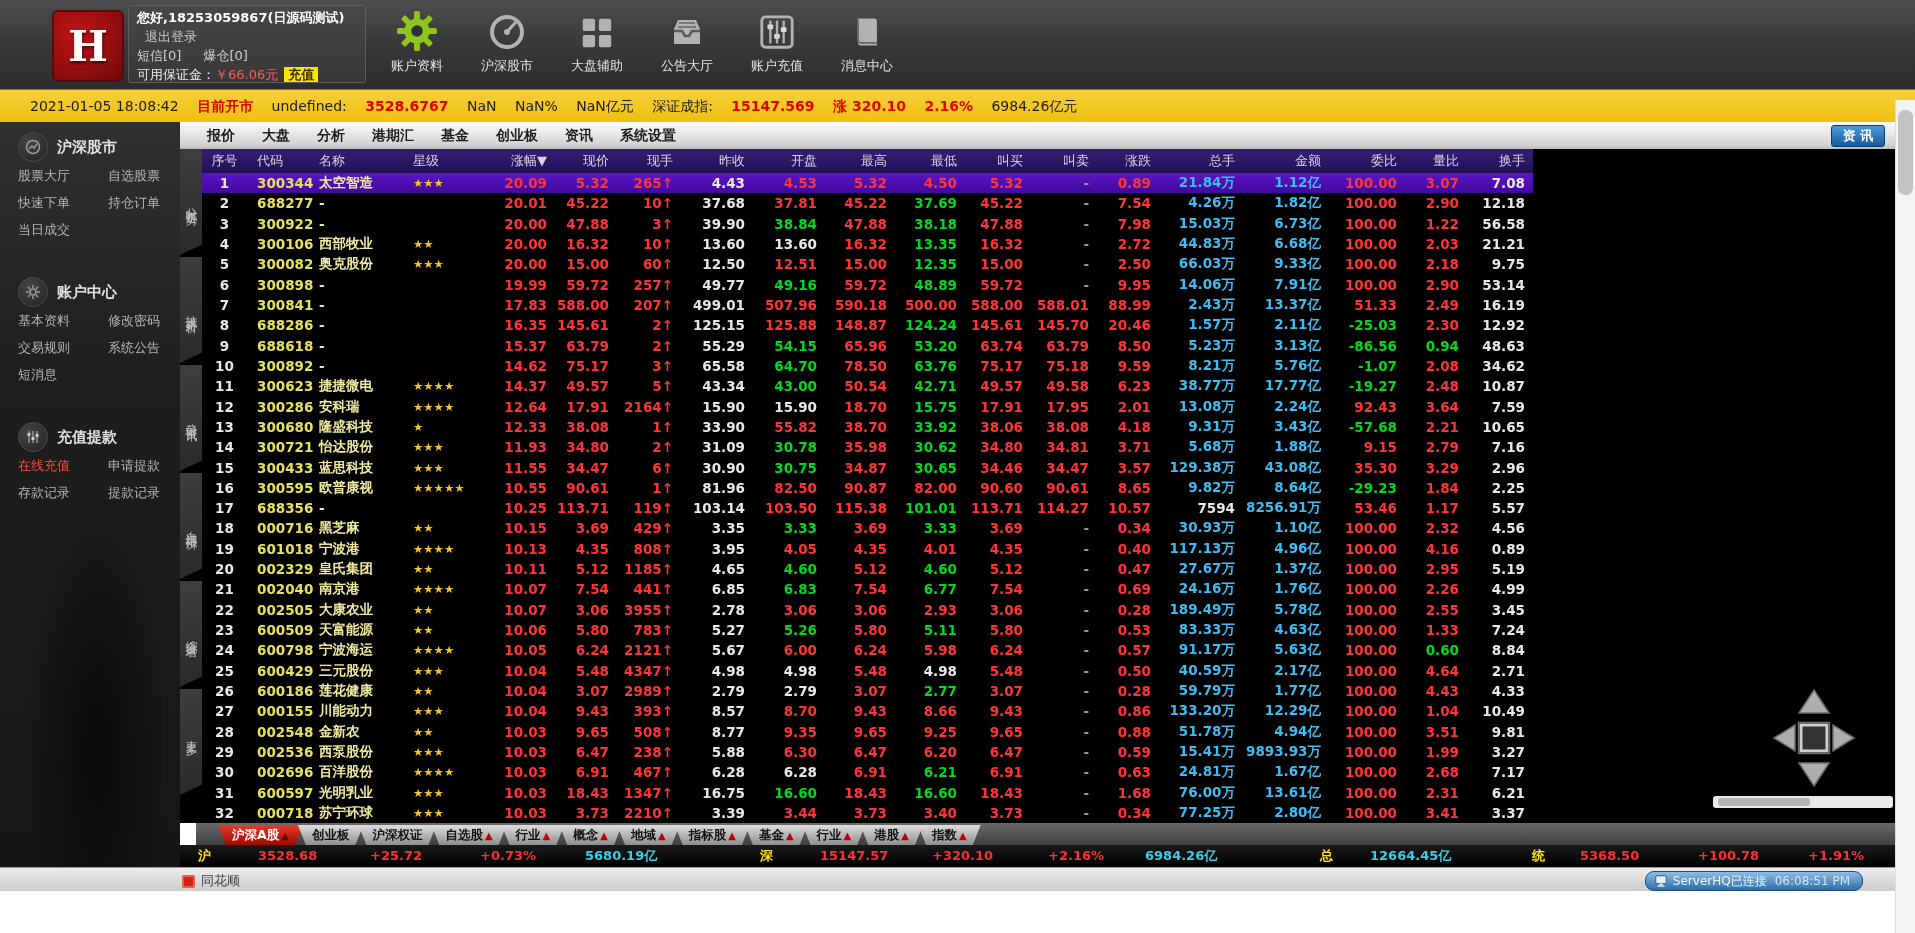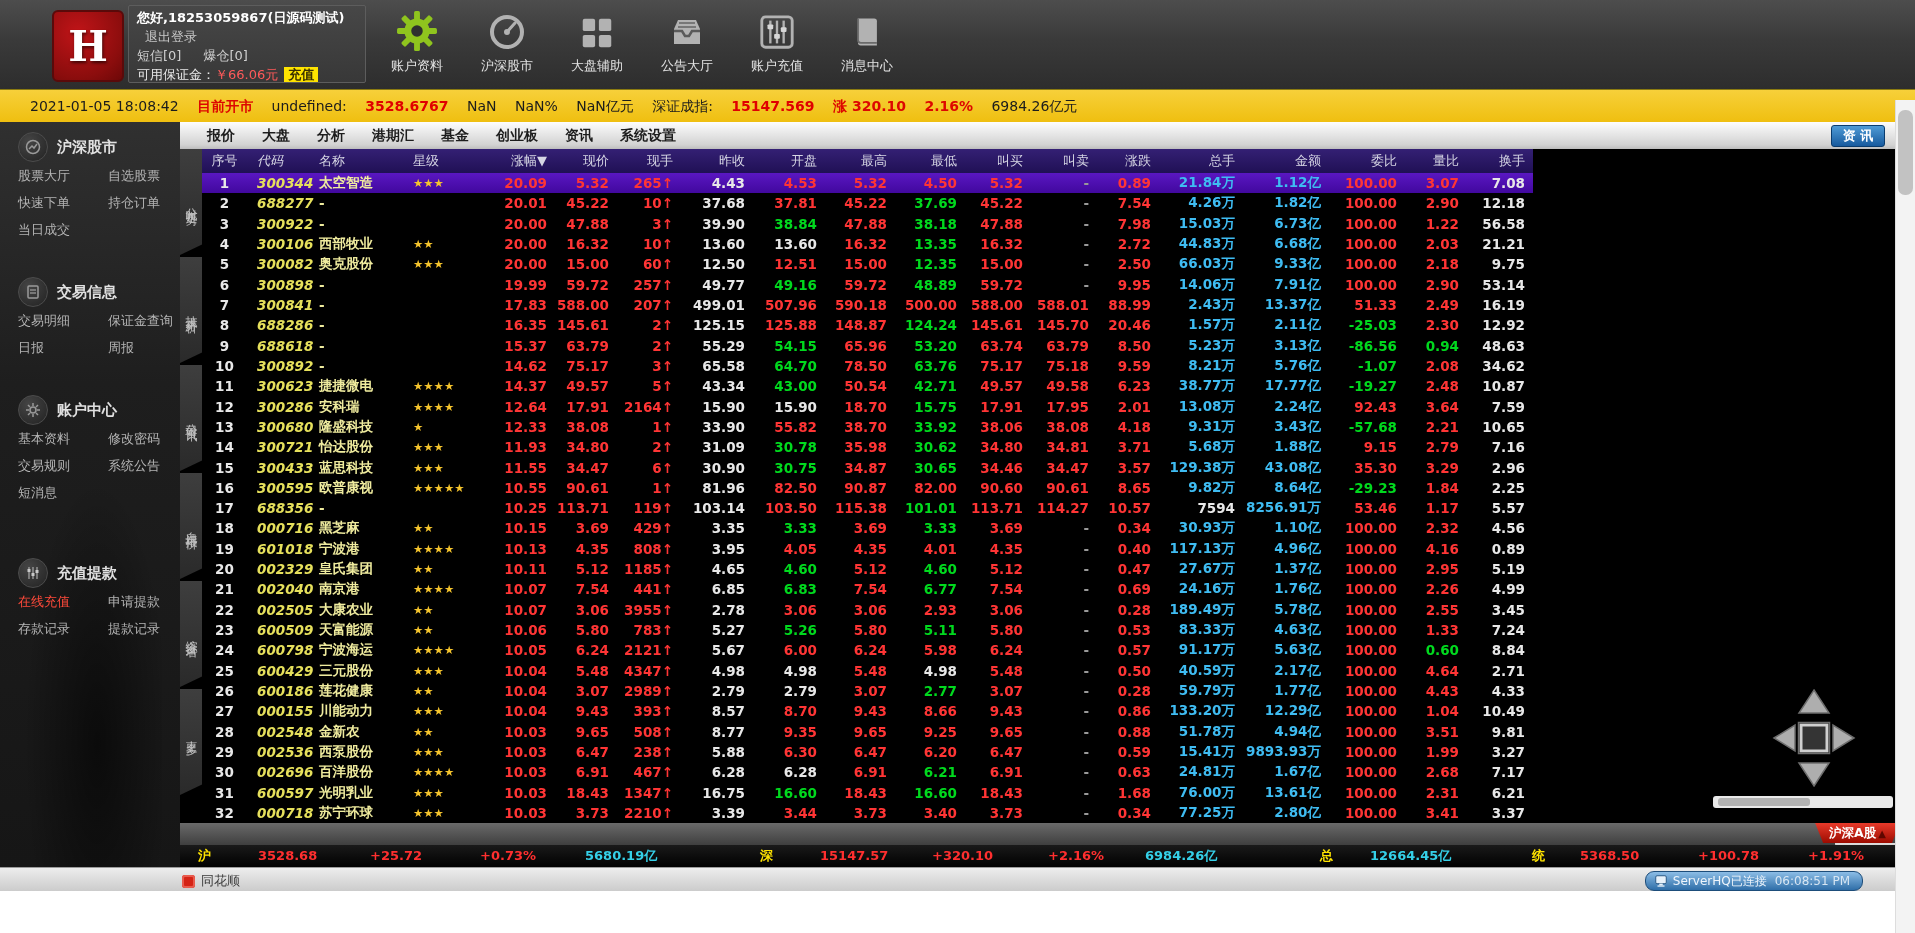--- a/index.html
+++ b/index.html
@@ -72,34 +72,34 @@
   .vseg span{writing-mode:vertical-lr;text-orientation:upright;color:#c0c0c0;font-size:12px;letter-spacing:2px;}
   .tablewrap{position:absolute;left:202px;top:149px;width:1331px;}
   .thead{height:24px;display:flex;align-items:center;
          background:linear-gradient(180deg,#342074,#201055);}
   .thead .hc{color:#d6d6e4;font-size:13px;box-sizing:border-box;cursor:pointer;}
   .tbody{height:650px;display:flex;flex-direction:column;}
   .trow{flex:1;display:flex;align-items:center;cursor:pointer;}
   .trow.sel{background:linear-gradient(180deg,#5a17c2,#41089e);}
   .trow span{box-sizing:border-box;font-size:13.5px;font-weight:bold;white-space:nowrap;overflow:hidden;}
   .c0{width:45px;text-align:center;}
-  .c1{width:70px;text-align:left;padding-left:10px;font-style:italic;}
+  .c1{width:70px;text-align:left;padding-left:10px;}
   .c2{width:92px;text-align:left;padding-left:2px;}
   .c3{width:86px;text-align:left;padding-left:4px;}
   .c4{width:60px;} .c5{width:62px;} .c6{width:64px;} .c7{width:72px;} .c8{width:72px;}
   .c9{width:70px;} .c10{width:70px;} .c11{width:66px;} .c12{width:66px;} .c13{width:62px;}
   .c14{width:84px;} .c15{width:86px;} .c16{width:76px;} .c17{width:62px;} .c18{width:66px;}
   .c4,.c5,.c6,.c7,.c8,.c9,.c10,.c11,.c12,.c13,.c14,.c15,.c16,.c17,.c18{text-align:right;padding-right:8px;}
   .cw{color:#e8e8e8;} .cy{color:#e6e05c;} .cn{color:#efeb9e;}
   .cs{color:#f6c52d;font-size:11.5px !important;letter-spacing:0;}
   .cr{color:#ff3535;} .cg{color:#00d91e;} .cc{color:#3fbcf2;} .cd{color:#999;}
 
   
-  .btabs{position:absolute;left:180px;top:823px;width:1715px;height:22px;
-         background:linear-gradient(180deg,#6a6a6a,#3f3f3f);display:flex;align-items:flex-end;padding-left:34px;box-sizing:border-box;flex-direction:column;}
+  .btabs{position:absolute;left:196px;top:823px;width:1715px;height:22px;
+         background:linear-gradient(180deg,#6a6a6a,#3f3f3f);display:flex;align-items:flex-end;padding-left:22px;box-sizing:border-box;}
   .btab{height:20px;line-height:20px;padding:0 14px;margin-right:-5px;font-size:12.5px;font-weight:bold;color:#111;
         background:linear-gradient(180deg,#dedede,#8f8f8f);
         clip-path:polygon(0 0,100% 0,calc(100% - 8px) 100%,8px 100%);cursor:pointer;}
   .btab .arr{color:#c00000;font-size:10px;margin-left:2px;}
   .btab.active{background:linear-gradient(180deg,#e83a2a,#9c0b00);color:#fff;}
   .btab.active .arr{color:#5e0700;}
 
   
   .indexbar{position:absolute;left:180px;top:845px;width:1715px;height:22px;
             background:linear-gradient(180deg,#1a1a1a,#000);}
@@ -292,40 +292,20 @@
           </div>
           <div class="sb-row">
             <span class="sb-item">当日成交</span>
             <span class="sb-item"></span>
           </div>
         </div>
         <div class="sb-group">
           <div class="sb-head">
             <span class="sb-icon">
               <svg width="16" height="16" viewBox="0 0 16 16">
-                <rect x="3" y="2" width="10" height="12" rx="1" fill="none" stroke="#9a9a9a" stroke-width="1.5"></rect>
-                <line x1="5" y1="6" x2="11" y2="6" stroke="#9a9a9a" stroke-width="1.3"></line>
-                <line x1="5" y1="9" x2="11" y2="9" stroke="#9a9a9a" stroke-width="1.3"></line>
-              </svg>
-            </span>
-            <span class="sb-title">交易信息</span>
-          </div>
-          <div class="sb-row">
-            <span class="sb-item">交易明细</span>
-            <span class="sb-item">保证金查询</span>
-          </div>
-          <div class="sb-row">
-            <span class="sb-item">日报</span>
-            <span class="sb-item">周报</span>
-          </div>
-        </div>
-        <div class="sb-group">
-          <div class="sb-head">
-            <span class="sb-icon">
-              <svg width="16" height="16" viewBox="0 0 16 16">
                 <circle cx="8" cy="8" r="3" fill="none" stroke="#9a9a9a" stroke-width="1.5"></circle>
                 <g stroke="#9a9a9a" stroke-width="1.5">
                   <line x1="8" y1="1" x2="8" y2="4"></line>
                   <line x1="8" y1="12" x2="8" y2="15"></line>
                   <line x1="1" y1="8" x2="4" y2="8"></line>
                   <line x1="12" y1="8" x2="15" y2="8"></line>
                   <line x1="3" y1="3" x2="5" y2="5"></line>
                   <line x1="11" y1="11" x2="13" y2="13"></line>
                   <line x1="13" y1="3" x2="11" y2="5"></line>
                   <line x1="5" y1="11" x2="3" y2="13"></line>

